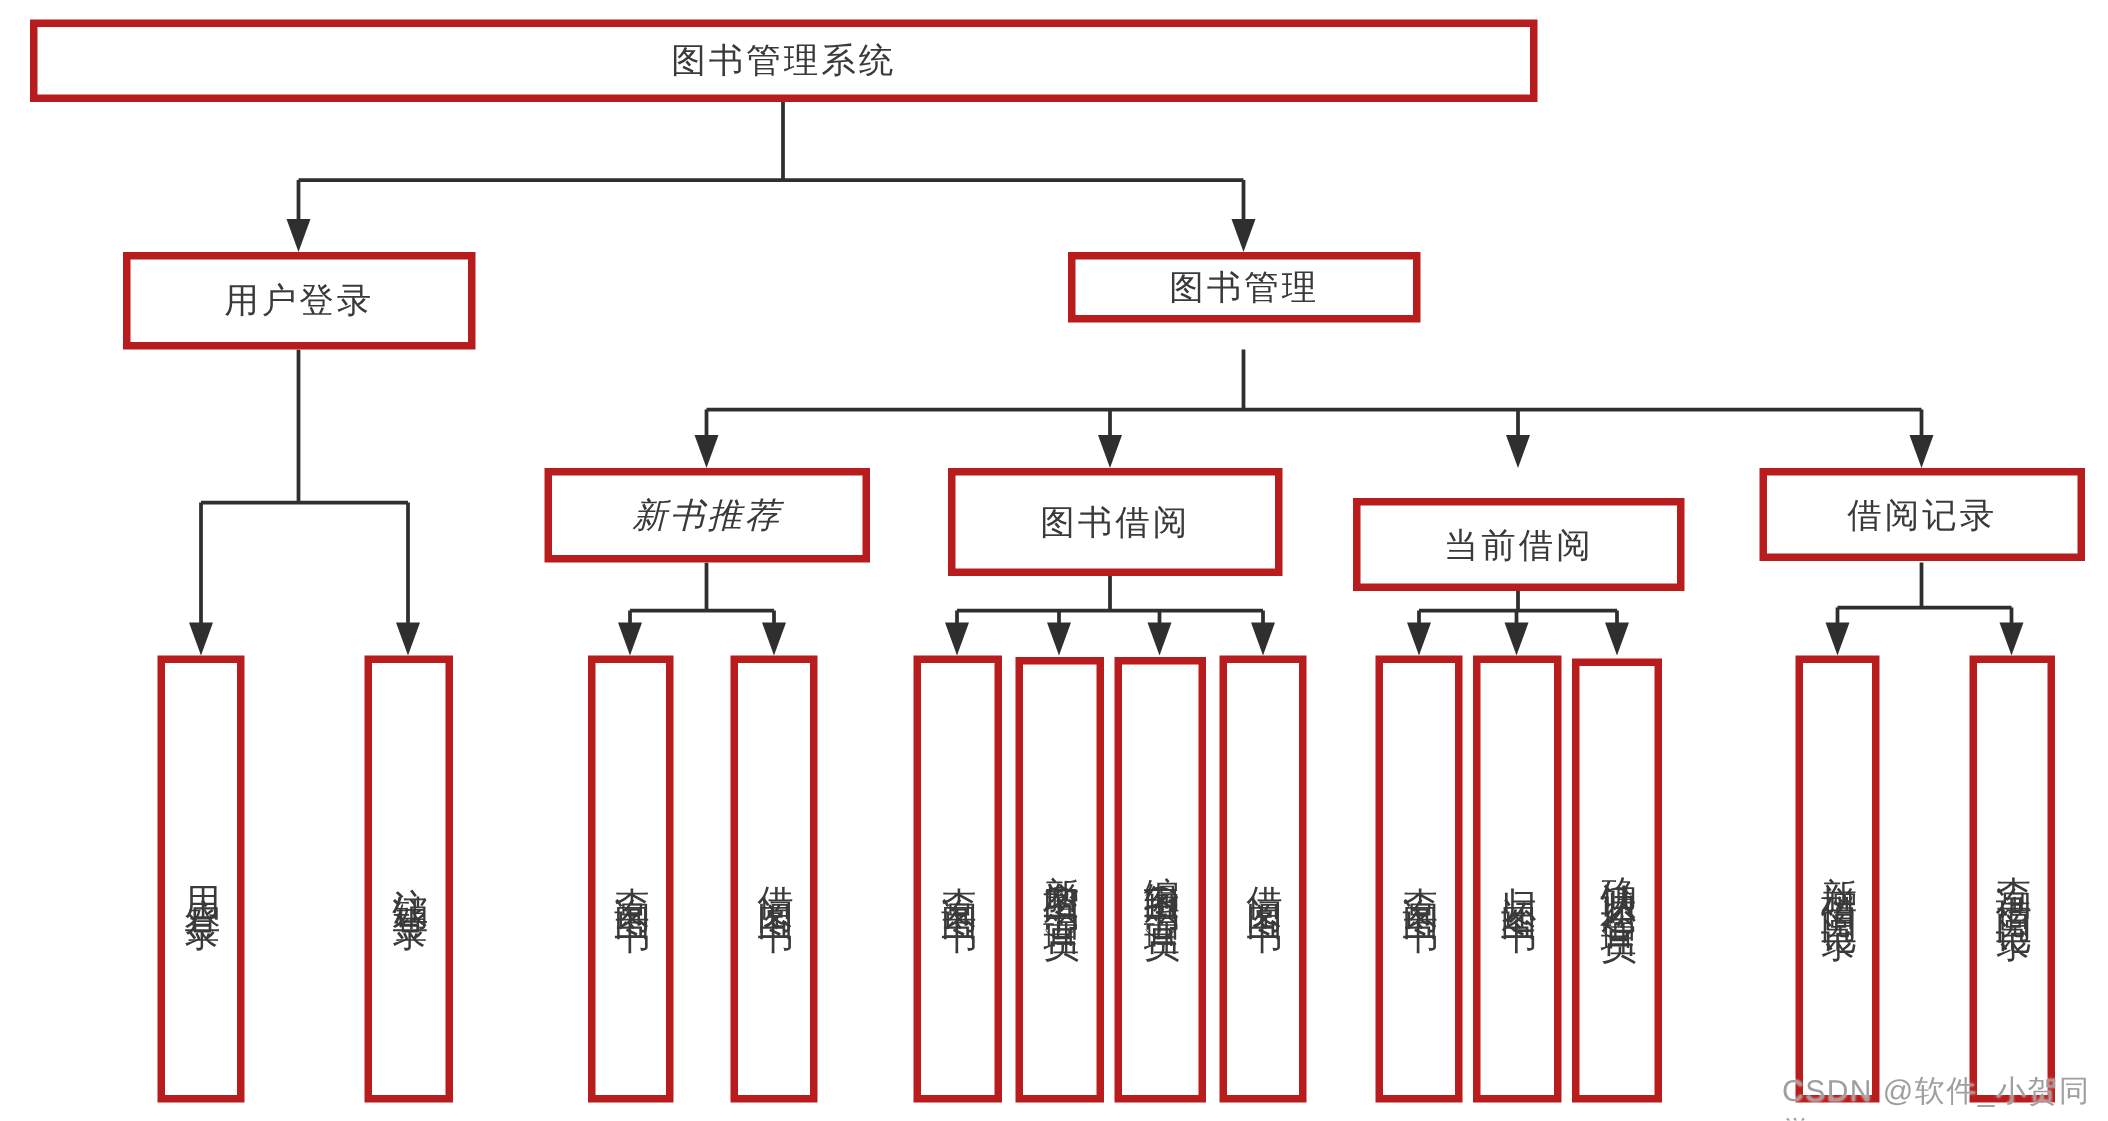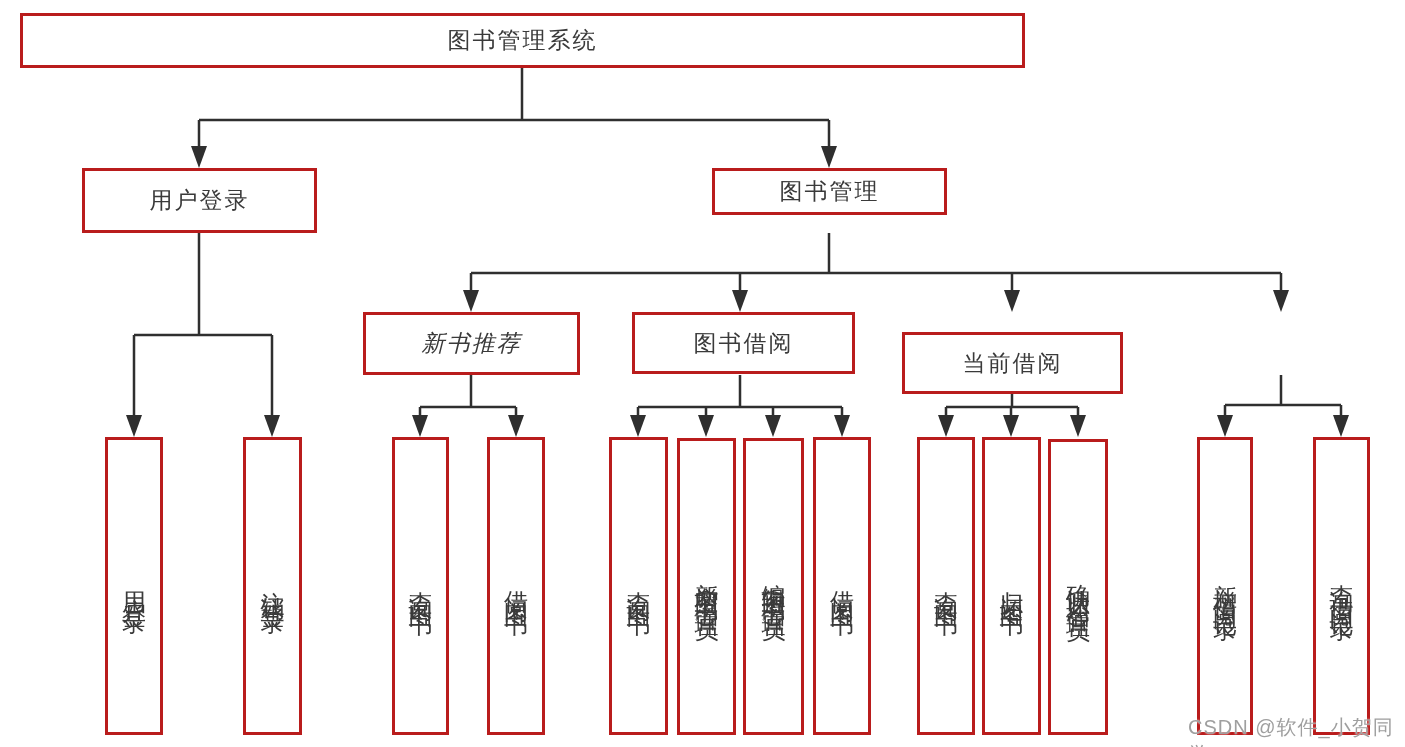--- a/index.html
+++ b/index.html
@@ -2,21 +2,21 @@
 <html><head>
 <meta charset="utf-8">
 <style>
   html,body{margin:0;padding:0;}
   body{font-family:"Liberation Sans","DejaVu Sans",sans-serif;background:#fff;}
   #canvas{position:relative;width:1405px;height:747px;background:#ffffff;overflow:hidden;}
   #connectors{position:absolute;left:0;top:0;width:1405px;height:747px;z-index:1;}
   .box{
     position:absolute;
     box-sizing:border-box;
-    border:3px solid #b91c1c;
+    border:5px solid #b91c1c;
     background:#ffffff;
     display:flex;
     align-items:center;
     justify-content:center;
     color:#3a3a3a;
     font-size:23px;
     letter-spacing:2px;
     z-index:2;
     white-space:nowrap;
   }
@@ -88,25 +88,28 @@
   <div class="box" style="left:82px;top:168px;width:235px;height:65px;">
     <span>用户登录</span>
   </div>
   <div class="box" style="left:712px;top:168px;width:235px;height:47px;">
     <span>图书管理</span>
   </div>
 
   <div class="box" style="left:363px;top:312px;width:217px;height:63px;font-style:italic;">
     <span>新书推荐</span>
   </div>
-  <div class="box" style="left:632px;top:312px;width:223px;height:62px;">
+  <div class="box" style="left:632px;top:312px;width:223px;height:72px;">
     <span>图书借阅</span>
   </div>
   <div class="box" style="left:902px;top:312px;width:221px;height:62px;margin-top:20px;">
     <span>当前借阅</span>
+  </div>
+  <div class="box" style="left:1173px;top:312px;width:217px;height:62px;">
+    <span>借阅记录</span>
   </div>
 
   <div class="box vbox" style="left:105px;top:437px;width:58px;height:298px;">
     <span>用户登录</span>
   </div>
   <div class="box vbox" style="left:243px;top:437px;width:59px;height:298px;">
     <span>注销登录</span>
   </div>
 
   <div class="box vbox" style="left:392px;top:437px;width:57px;height:298px;">

